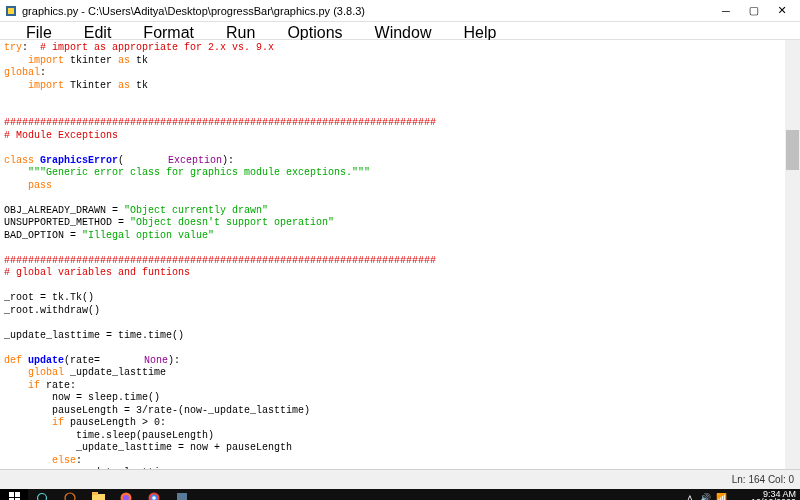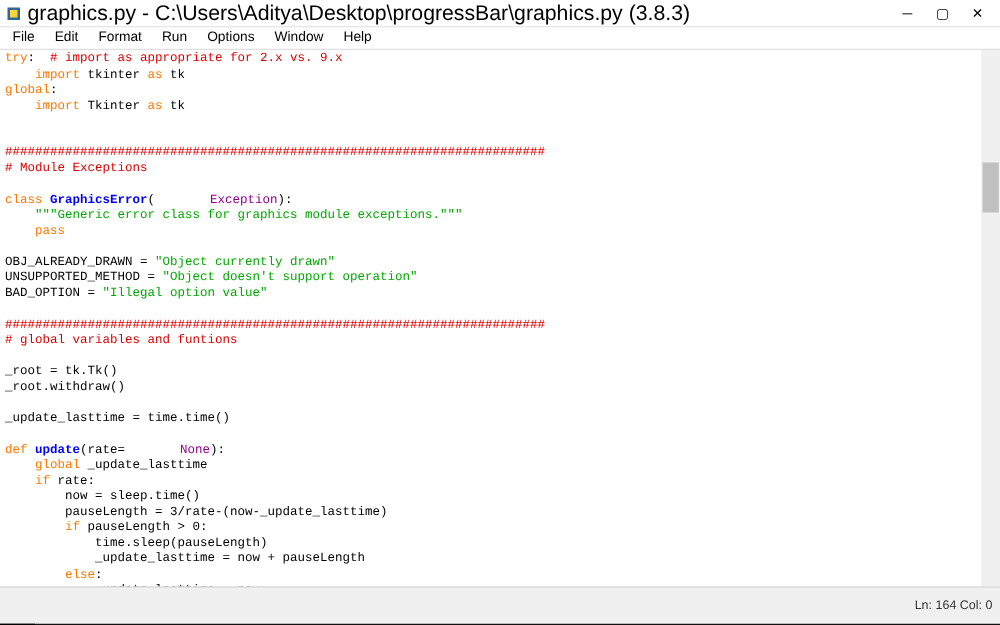--- a/index.html
+++ b/index.html
@@ -1,33 +1,33 @@
 <!DOCTYPE html>
 <html><head>
 <meta charset="utf-8">
 <style>
   * { margin: 0; padding: 0; box-sizing: border-box; }
   body { font-family: "Segoe UI", Tahoma, sans-serif; font-size: 11px; background: #fff; overflow: hidden; }
   .titlebar { height: 22px; background: #fff; display: flex; align-items: center; padding: 0 4px; border-bottom: 1px solid #e0e0e0; }
   .titlebar-icon { width: 14px; height: 14px; margin-right: 4px; display: flex; align-items: center; justify-content: center; }
-  .titlebar-title { flex: 1; font-size: 17px; color: #000; }
+  .titlebar-title { flex: 1; font-size: 11px; color: #000; }
   .win-controls { display: flex; }
   .win-btn { width: 28px; height: 20px; display: flex; align-items: center; justify-content: center; font-size: 11px; color: #000; }
   .menubar { height: 18px; background: #fff; display: flex; padding: 0 2px; border-bottom: 1px solid #e0e0e0; }
-  .menu-item { padding: 2px 8px; font-size: 11px; color: #000; cursor: default; }
+  .menu-item { padding: 2px 8px; font-size: 16px; color: #000; cursor: default; margin-left: 16px; }
   .editor { position: relative; height: 429px; overflow: hidden; background: #fff; }
   .code { font-family: "Courier New", monospace; font-size: 10px; line-height: 12.5px; padding: 2px 4px; white-space: pre; color: #000; }
   .kw { color: #ff7700; }
   .str { color: #00aa00; }
   .com { color: #dd0000; }
   .def { color: #0000ff; font-weight: bold; }
   .builtin { color: #900090; margin-left: 44px; }
   .scrollbar-v { position: absolute; right: 0; top: 0; width: 15px; height: 100%; background: #f0f0f0; }
   .scroll-thumb { position: absolute; right: 1px; top: 90px; width: 13px; height: 40px; background: #c0c0c0; border-radius: 0; }
-  .statusbar { height: 30px; background: #f0f0f0; border-top: 1px solid #d0d0d0; display: flex; justify-content: flex-end; padding: 0 6px; font-size: 10px; color: #333; align-items: center; text-align: center; }
+  .statusbar { height: 20px; background: #f0f0f0; border-top: 1px solid #d0d0d0; display: flex; justify-content: flex-end; padding: 0 6px; font-size: 10px; color: #333; align-items: center; text-align: center; }
   .taskbar { height: 17px; background: #101010; display: flex; align-items: center; position: relative; }
   .task-item { width: 28px; height: 17px; display: flex; align-items: center; justify-content: center; color: #fff; font-size: 11px; }
   .task-item.start { background: #000; }
   .tray { position: absolute; right: 4px; display: flex; align-items: center; color: #fff; font-size: 9px; line-height: 8px; text-align: right; }
   .tray-time { margin-left: 21px; }
   .tray-icon { width: 14px; height: 14px; display: flex; align-items: center; justify-content: center; margin: 0 1px; }
 </style>
 </head>
 <body>
 

